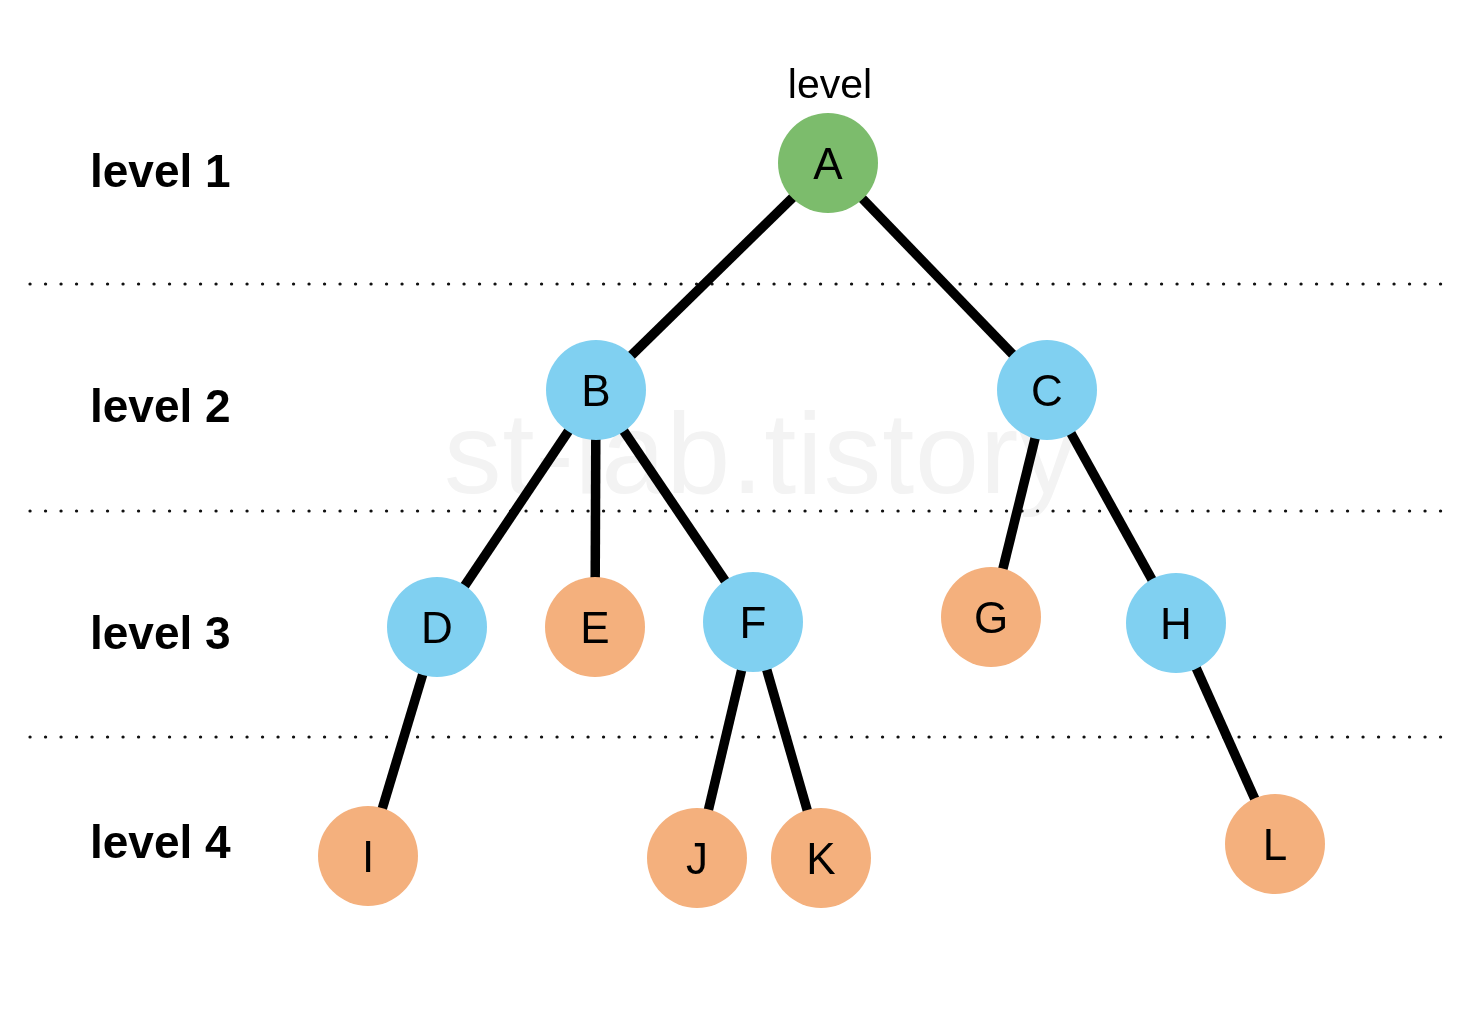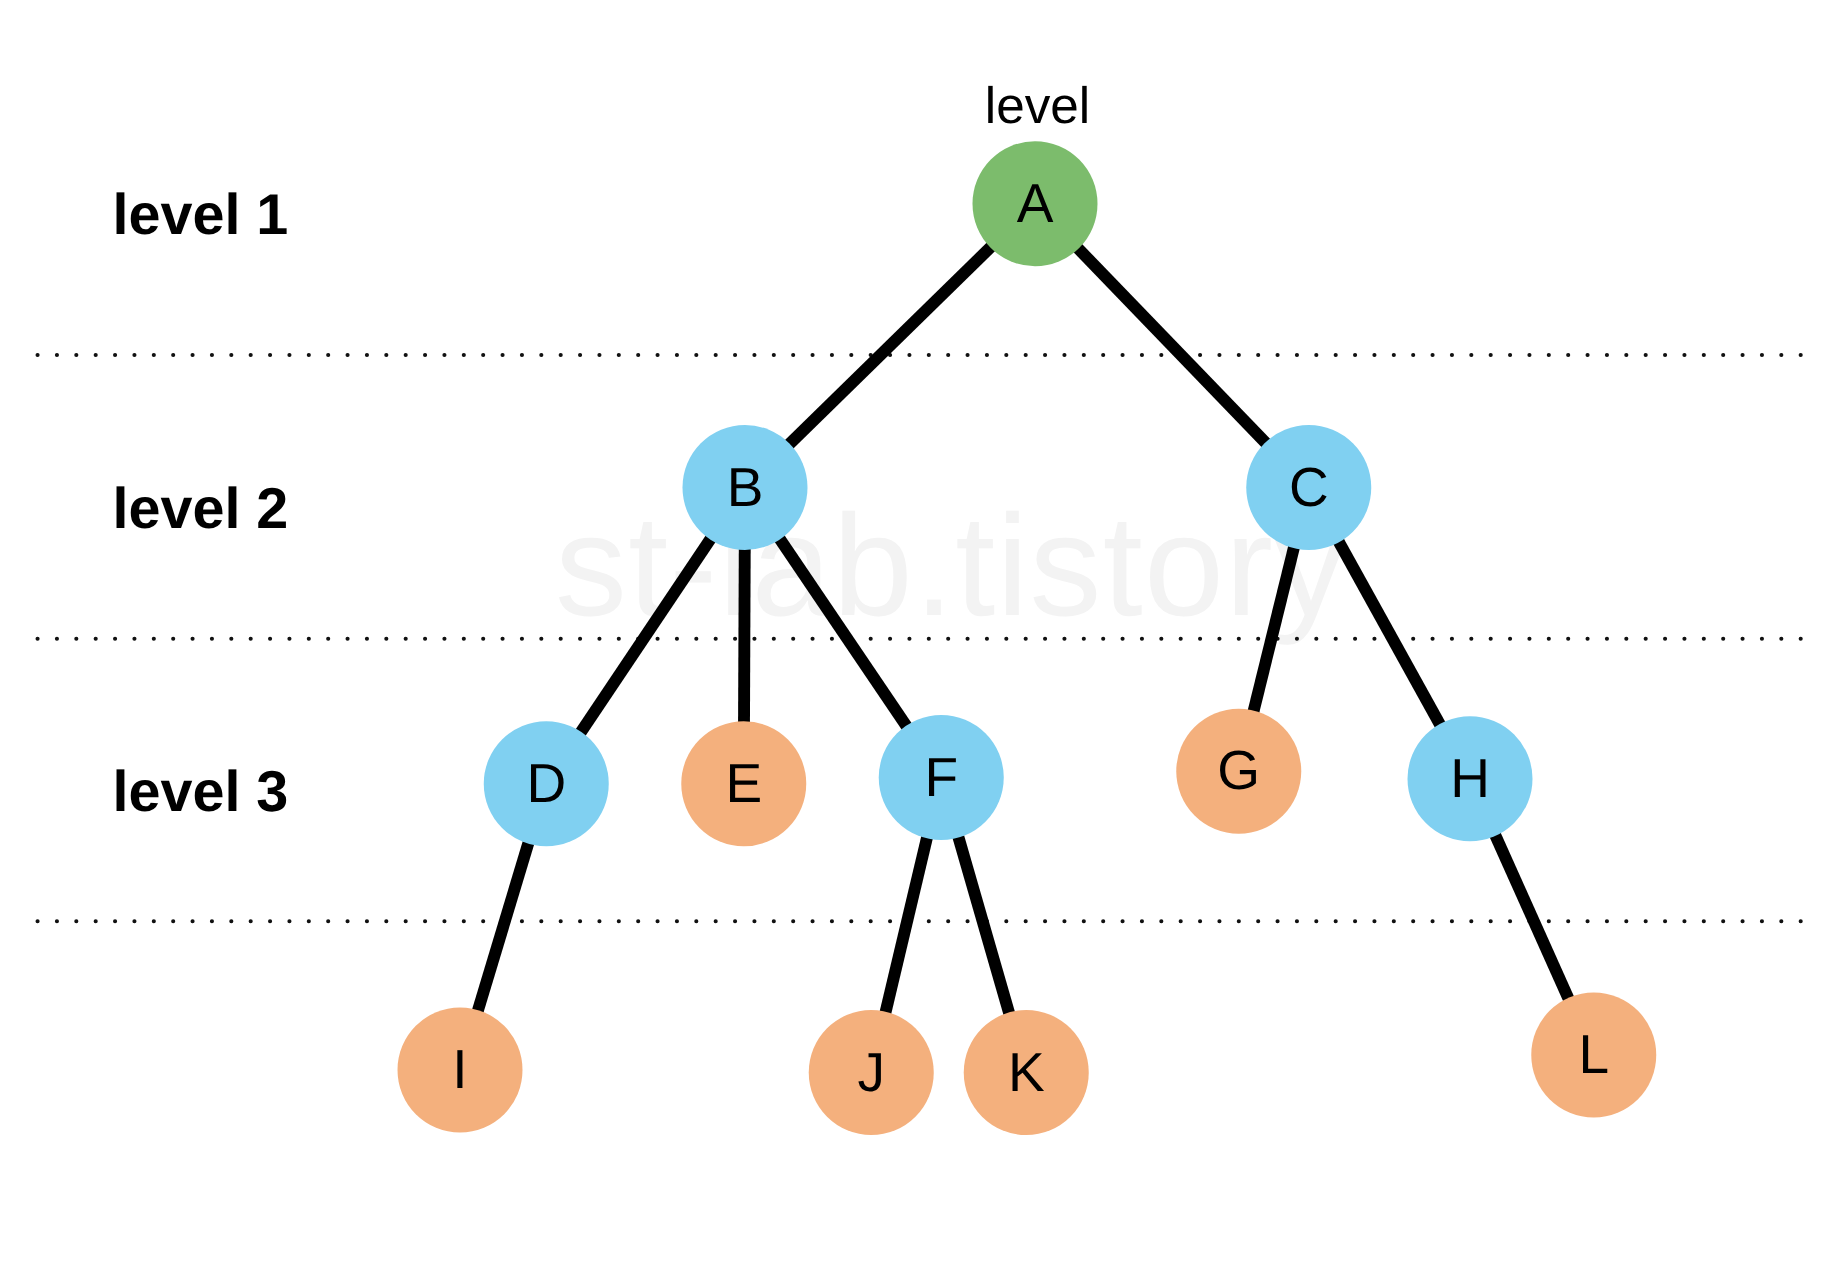--- a/index.html
+++ b/index.html
@@ -64,20 +64,21 @@
 
 <div class="canvas">
 
   <div class="watermark">st-lab.tistory</div>
 
   <div class="root-caption">level</div>
 
   <div class="level-label" id="level-label-0" style="top: 148px;">level 1</div>
   <div class="level-label" id="level-label-1" style="top: 383px;">level 2</div>
   <div class="level-label" id="level-label-2" style="top: 610px;">level 3</div>
+  <div class="level-label" id="level-label-3" style="top: 819px;">level 4</div>
 
   <svg class="graph" id="tree-svg" width="1474" height="1020" viewBox="0 0 1474 1020">
       <line x1="30" y1="284" x2="1446" y2="284" stroke="#111111" stroke-width="3.2" stroke-linecap="round" stroke-dasharray="0.1 15.4"></line>
       <line x1="30" y1="511" x2="1446" y2="511" stroke="#111111" stroke-width="3.2" stroke-linecap="round" stroke-dasharray="0.1 15.4"></line>
       <line x1="30" y1="737" x2="1446" y2="737" stroke="#111111" stroke-width="3.2" stroke-linecap="round" stroke-dasharray="0.1 15.4"></line>
       <line x1="828" y1="163" x2="596" y2="390" stroke="#000000" stroke-width="9.5"></line>
       <line x1="828" y1="163" x2="1047" y2="390" stroke="#000000" stroke-width="9.5"></line>
       <line x1="596" y1="390" x2="437" y2="627" stroke="#000000" stroke-width="9.5"></line>
       <line x1="596" y1="390" x2="595" y2="627" stroke="#000000" stroke-width="9.5"></line>
       <line x1="596" y1="390" x2="753" y2="622" stroke="#000000" stroke-width="9.5"></line>

